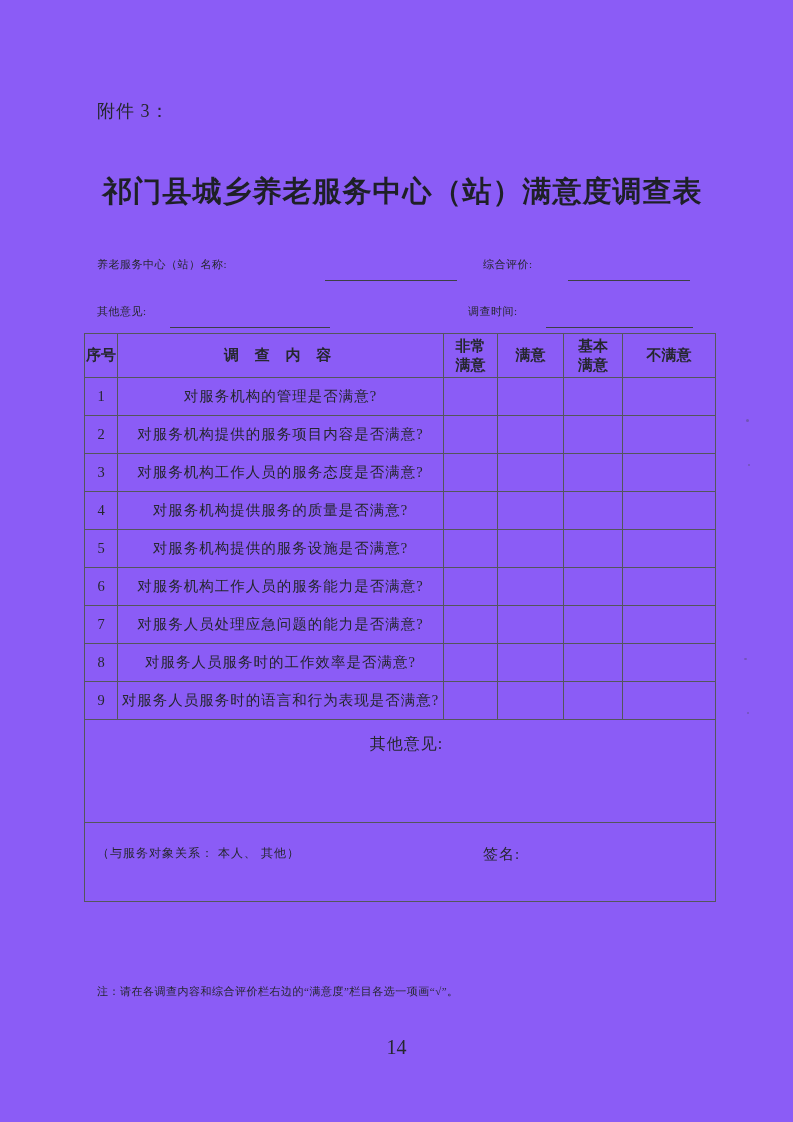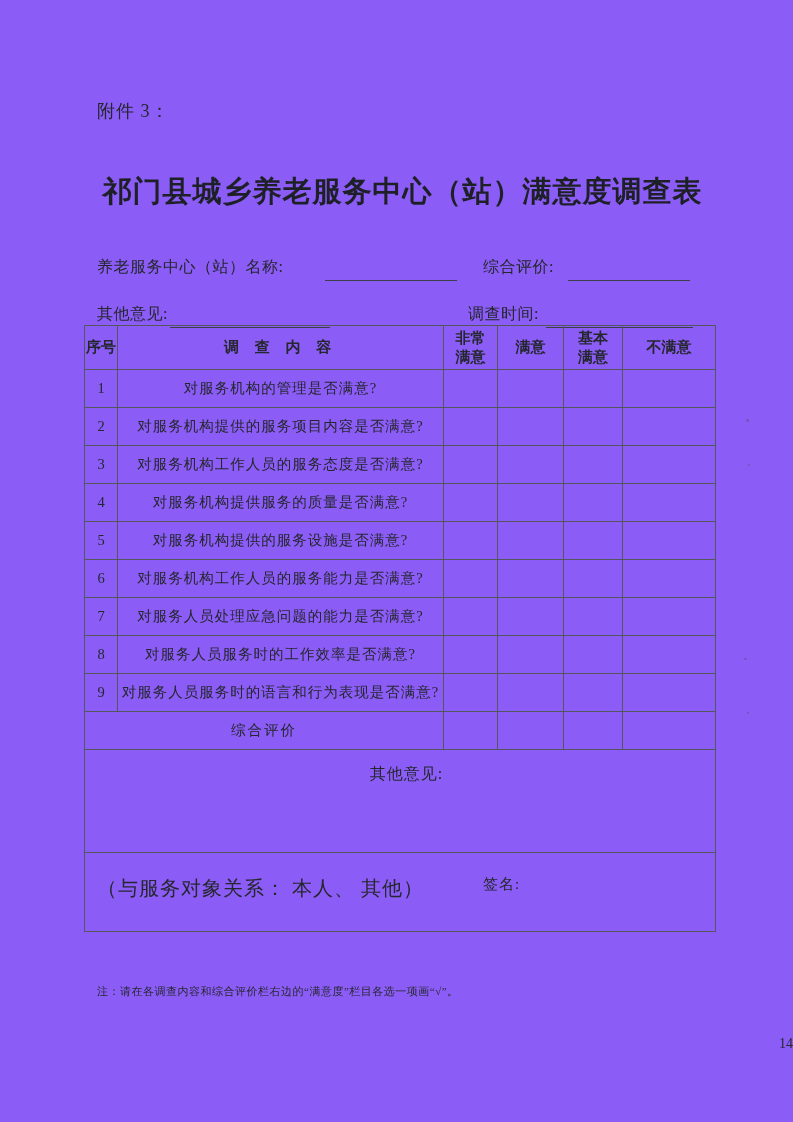--- a/index.html
+++ b/index.html
@@ -16,28 +16,28 @@
     position:absolute; left:97px; top:99px;
     font-size:18px; letter-spacing:1px;
   }
   .title {
     position:absolute; left:0; top:166px; width:100%;
     margin:6px; text-align:center;
     font-size:29px; font-weight:bold; letter-spacing:1px;
     color:#1e2027;
   }
   .field-label {
-    position:absolute; font-size:16px; letter-spacing:0.5px; white-space:nowrap;
+    position:absolute; font-size:11px; letter-spacing:0.5px; white-space:nowrap;
   }
   .fill-line {
     position:absolute; height:20px;
     border-bottom:1.5px solid #3c3f46;
   }
   table.survey {
-    position:absolute; left:84px; top:325px;
+    position:absolute; left:84px; top:333px;
     width:631px; border-collapse:collapse; table-layout:fixed;
   }
   table.survey th, table.survey td {
     border:1px solid #54565c;
     text-align:center; vertical-align:middle;
     font-size:14.5px; padding:0;
     overflow:hidden;
   }
   .c-no{width:33px}.c-content{width:326px}.c-r1{width:54px}.c-r2{width:66px}.c-r3{width:59px}.c-r4{width:93px}
   tr.head-row { height:44px; }
@@ -50,33 +50,33 @@
   tr.overall-row td.overall-label { letter-spacing:2px; }
   tr.other-row { height:103px; }
   tr.other-row td {
     text-align:center; vertical-align:top;
     padding:14px 0 0 13px; font-size:16px; letter-spacing:1px;
   }
   tr.sign-row { height:79px; }
   tr.sign-row td { position:relative; text-align:left; }
   .rel-label {
     position:absolute; left:12px; top:22px;
-    font-size:20px; letter-spacing:1px; white-space:nowrap;
+    font-size:12px; letter-spacing:1px; white-space:nowrap;
   }
   .sign-label {
     position:absolute; left:351px; top:22px;
     font-size:15px; letter-spacing:1px;margin-left:47px;
   }
   .note {
     position:absolute; left:97px; top:984px;
     font-size:11px; letter-spacing:0.5px; white-space:nowrap;
   }
   .page-number {
     position:absolute; left:0; top:1036px; width:100%;
-    text-align:right; font-size:14px;
+    text-align:center; font-size:20px;
   }
   .speck {
     position:absolute; background:rgba(70,72,80,0.38);
     border-radius:50%;
   }
 </style>
 </head>
 <body>
 
 <div class="page">
@@ -180,27 +180,20 @@
         <td></td>
       </tr>
       <tr class="q-row">
         <td class="no">9</td>
         <td class="q">对服务人员服务时的语言和行为表现是否满意?</td>
         <td></td>
         <td></td>
         <td></td>
         <td></td>
       </tr>
-      <tr class="overall-row">
-        <td class="overall-label" colspan="2">综合评价</td>
-        <td></td>
-        <td></td>
-        <td></td>
-        <td></td>
-      </tr>
       <tr class="other-row">
         <td colspan="6">其他意见:</td>
       </tr>
       <tr class="sign-row">
         <td colspan="6">
           <span class="rel-label">（与服务对象关系：  本人、 其他）</span>
           <span class="sign-label">签名:</span>
         </td>
       </tr>
     </tbody>

